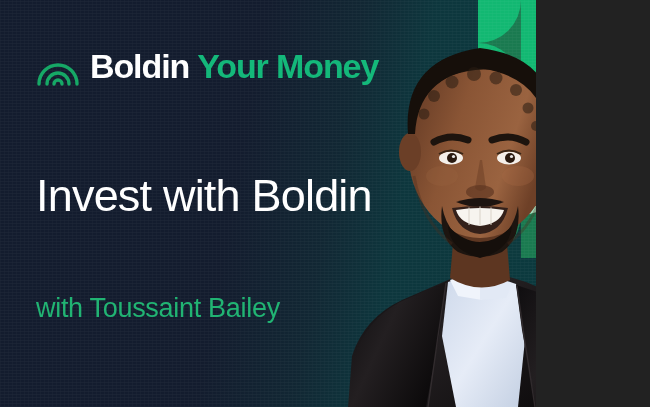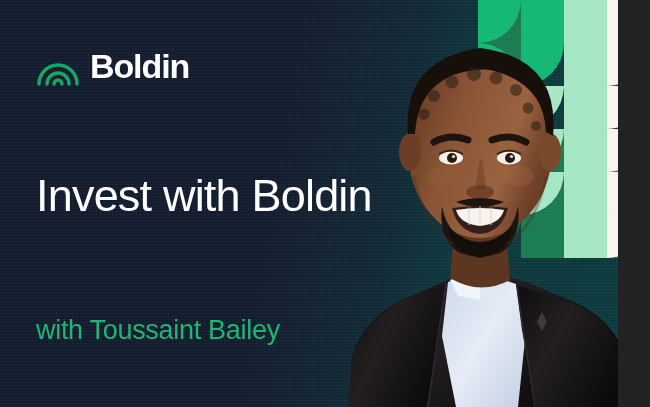--- a/index.html
+++ b/index.html
@@ -5,21 +5,21 @@
 <style>
   * { margin:0; padding:0; box-sizing:border-box; }
   html,body { background:#222; }
   body {
     font-family:"Liberation Sans", sans-serif;
     display:flex; align-items:flex-start; justify-content:flex-start;
   }
 
   .banner {
     position:relative;
-    width:618px; height:407px;
+    width:536px; height:407px;
     overflow:hidden;
     background:#7f1d1d;
     user-select:none;
   }
 
   
   .bg-base {
     position:absolute; inset:0;
     background:#131c2e;
   }
@@ -87,21 +87,21 @@
     font-weight:400;
     letter-spacing:-0.8px;
     color:#ffffff;
     line-height:1.05;
     white-space:nowrap;
     z-index:6;
   }
 
   .subline {
     position:absolute;
-    left:36px; top:316px;
+    left:36px; top:294px;
     font-size:27px;
     font-weight:400;
     letter-spacing:-0.3px;
     color:#21b473;
     line-height:1.1;
     white-space:nowrap;
     z-index:6;
   }
 
   
@@ -309,20 +309,21 @@
   <div class="logo-row">
     <span class="logo-mark">
       <svg viewBox="0 0 44 40" aria-hidden="true">
         <path d="M3 38 A19 19 0 0 1 41 38" fill="none" stroke="#16a866" stroke-width="3.4" stroke-linecap="round"></path>
         <path d="M11 38 A11 11 0 0 1 33 38" fill="none" stroke="#16a866" stroke-width="3.4" stroke-linecap="round"></path>
         <path d="M18 38 A4 4 0 0 1 26 38" fill="none" stroke="#16a866" stroke-width="3.4" stroke-linecap="round"></path>
       </svg>
     </span>
     <span class="logo-word">
       <span class="logo-boldin">Boldin</span>
+      <span class="logo-money">Your Money</span>
     </span>
   </div>
 
   <h1 class="headline">Invest with Boldin</h1>
 
   <div class="subline">with Toussaint Bailey</div>
 
 </div>
 
 </body></html>

